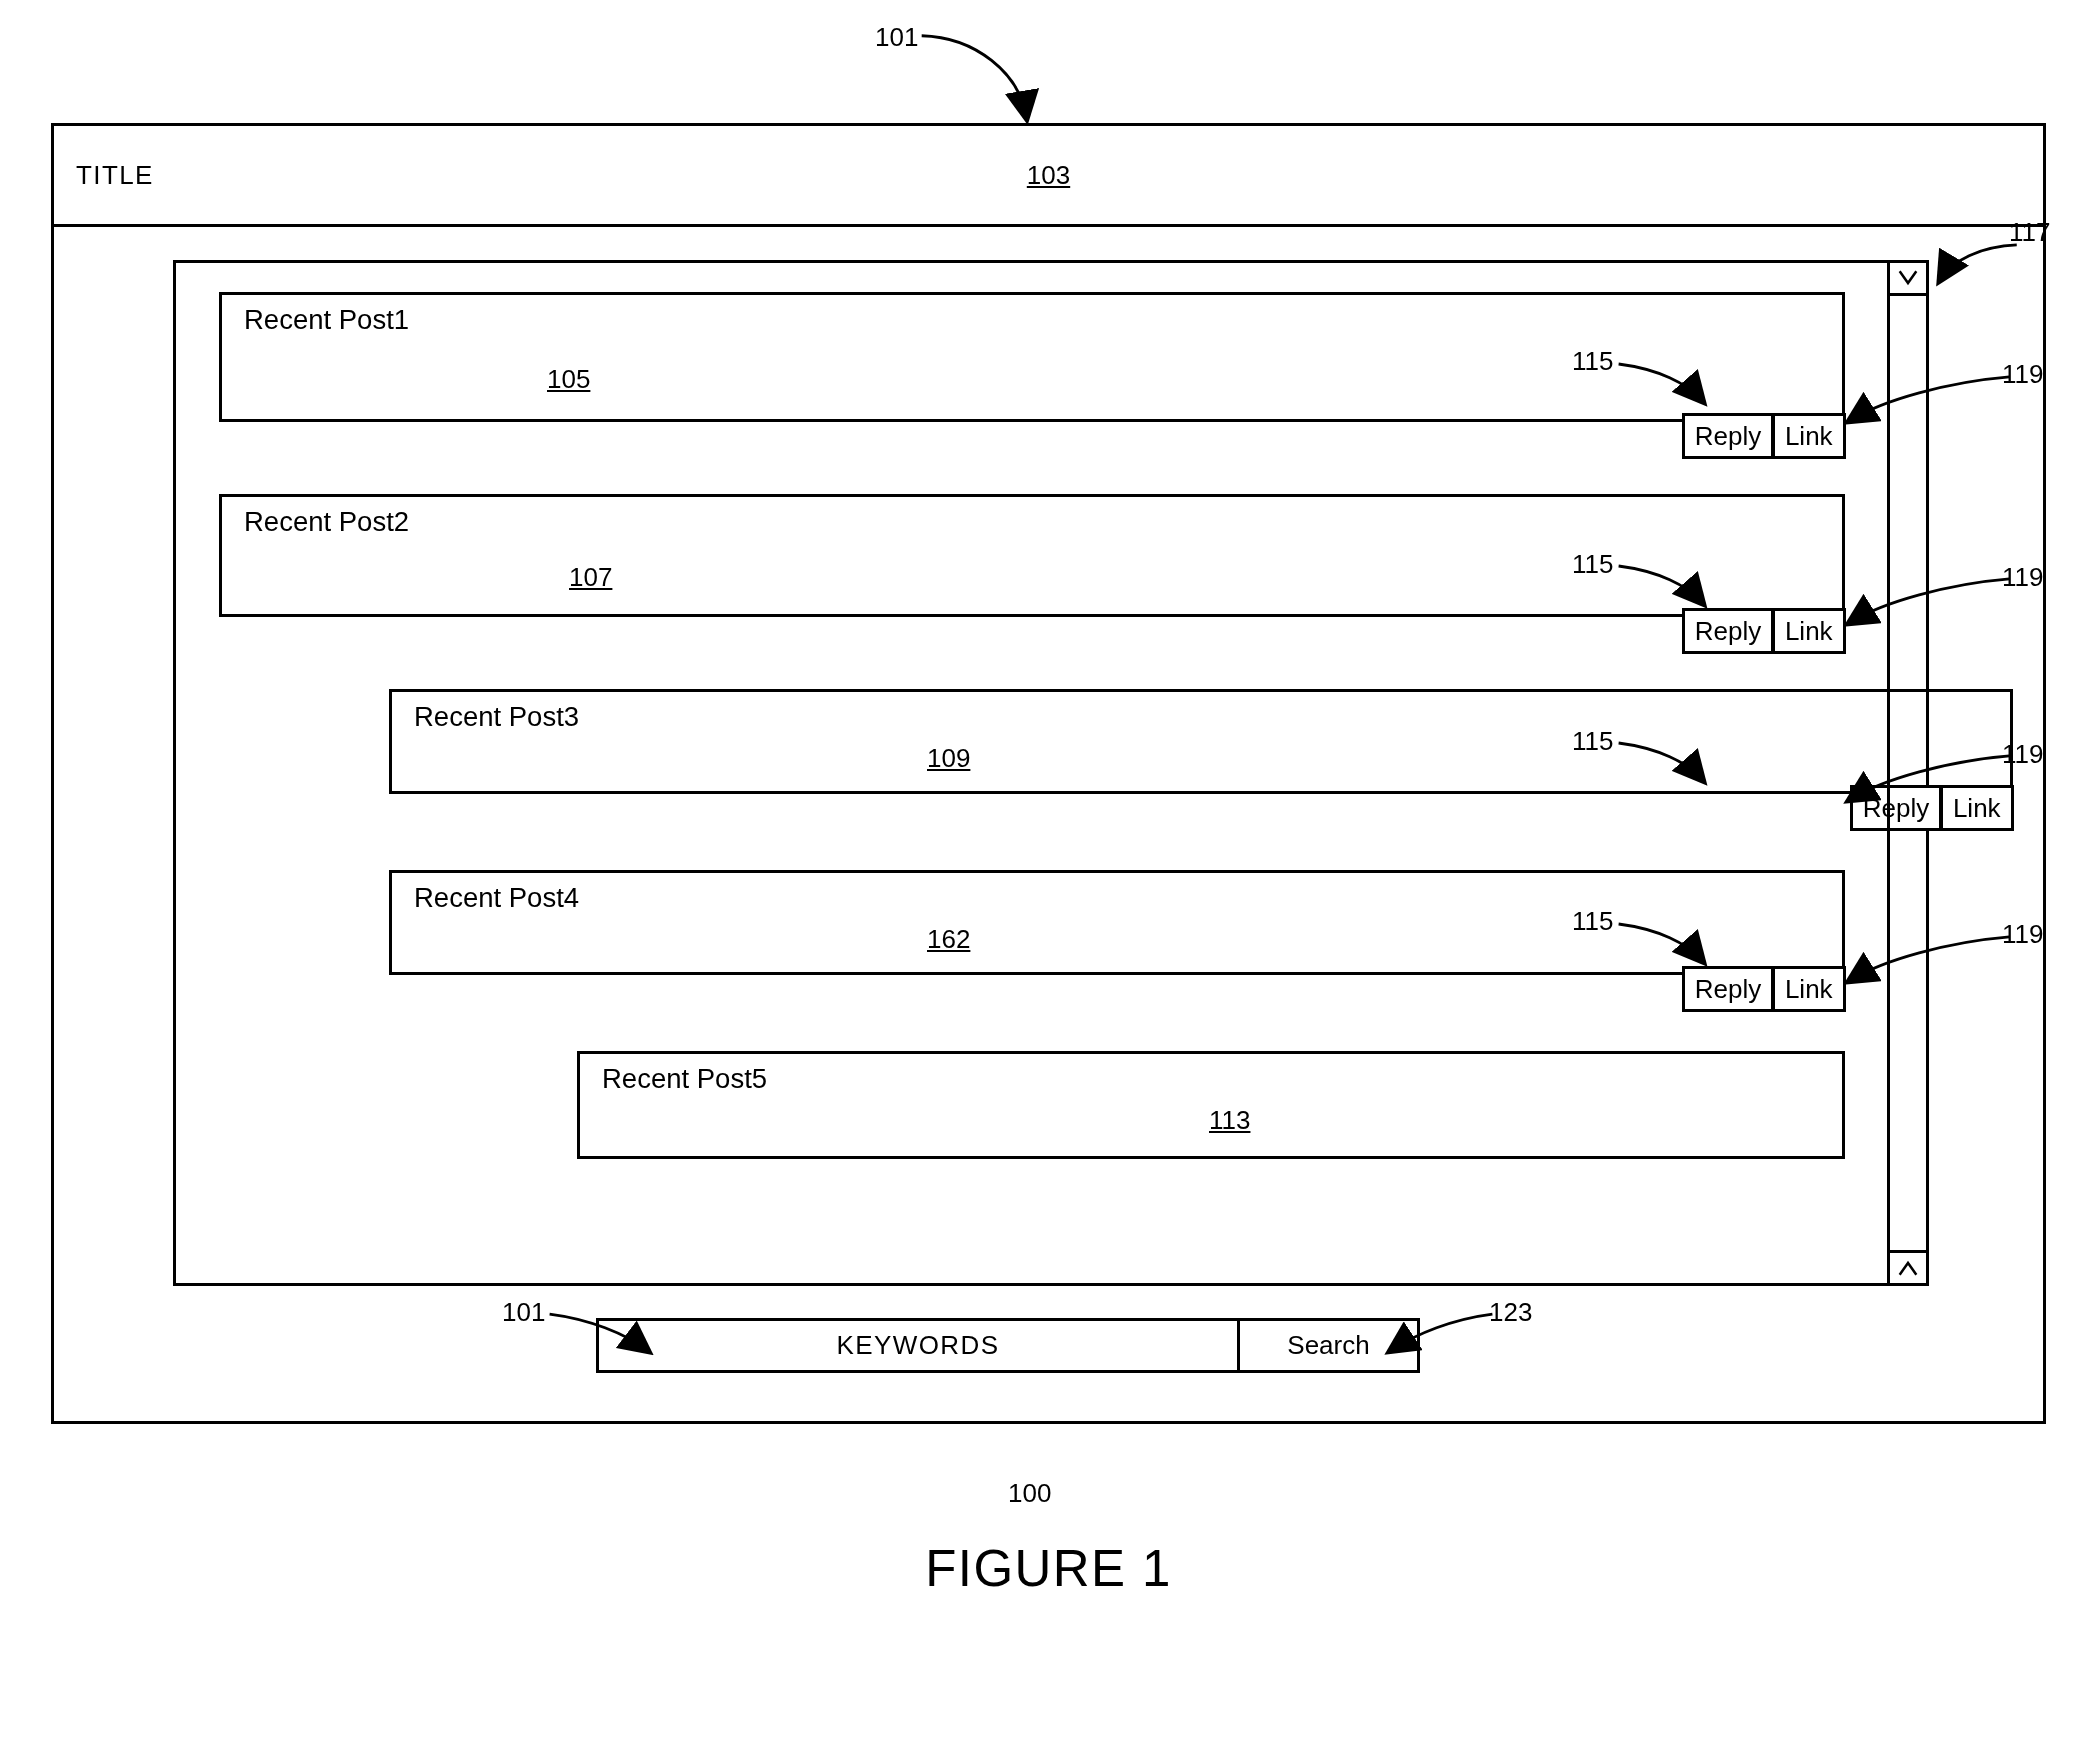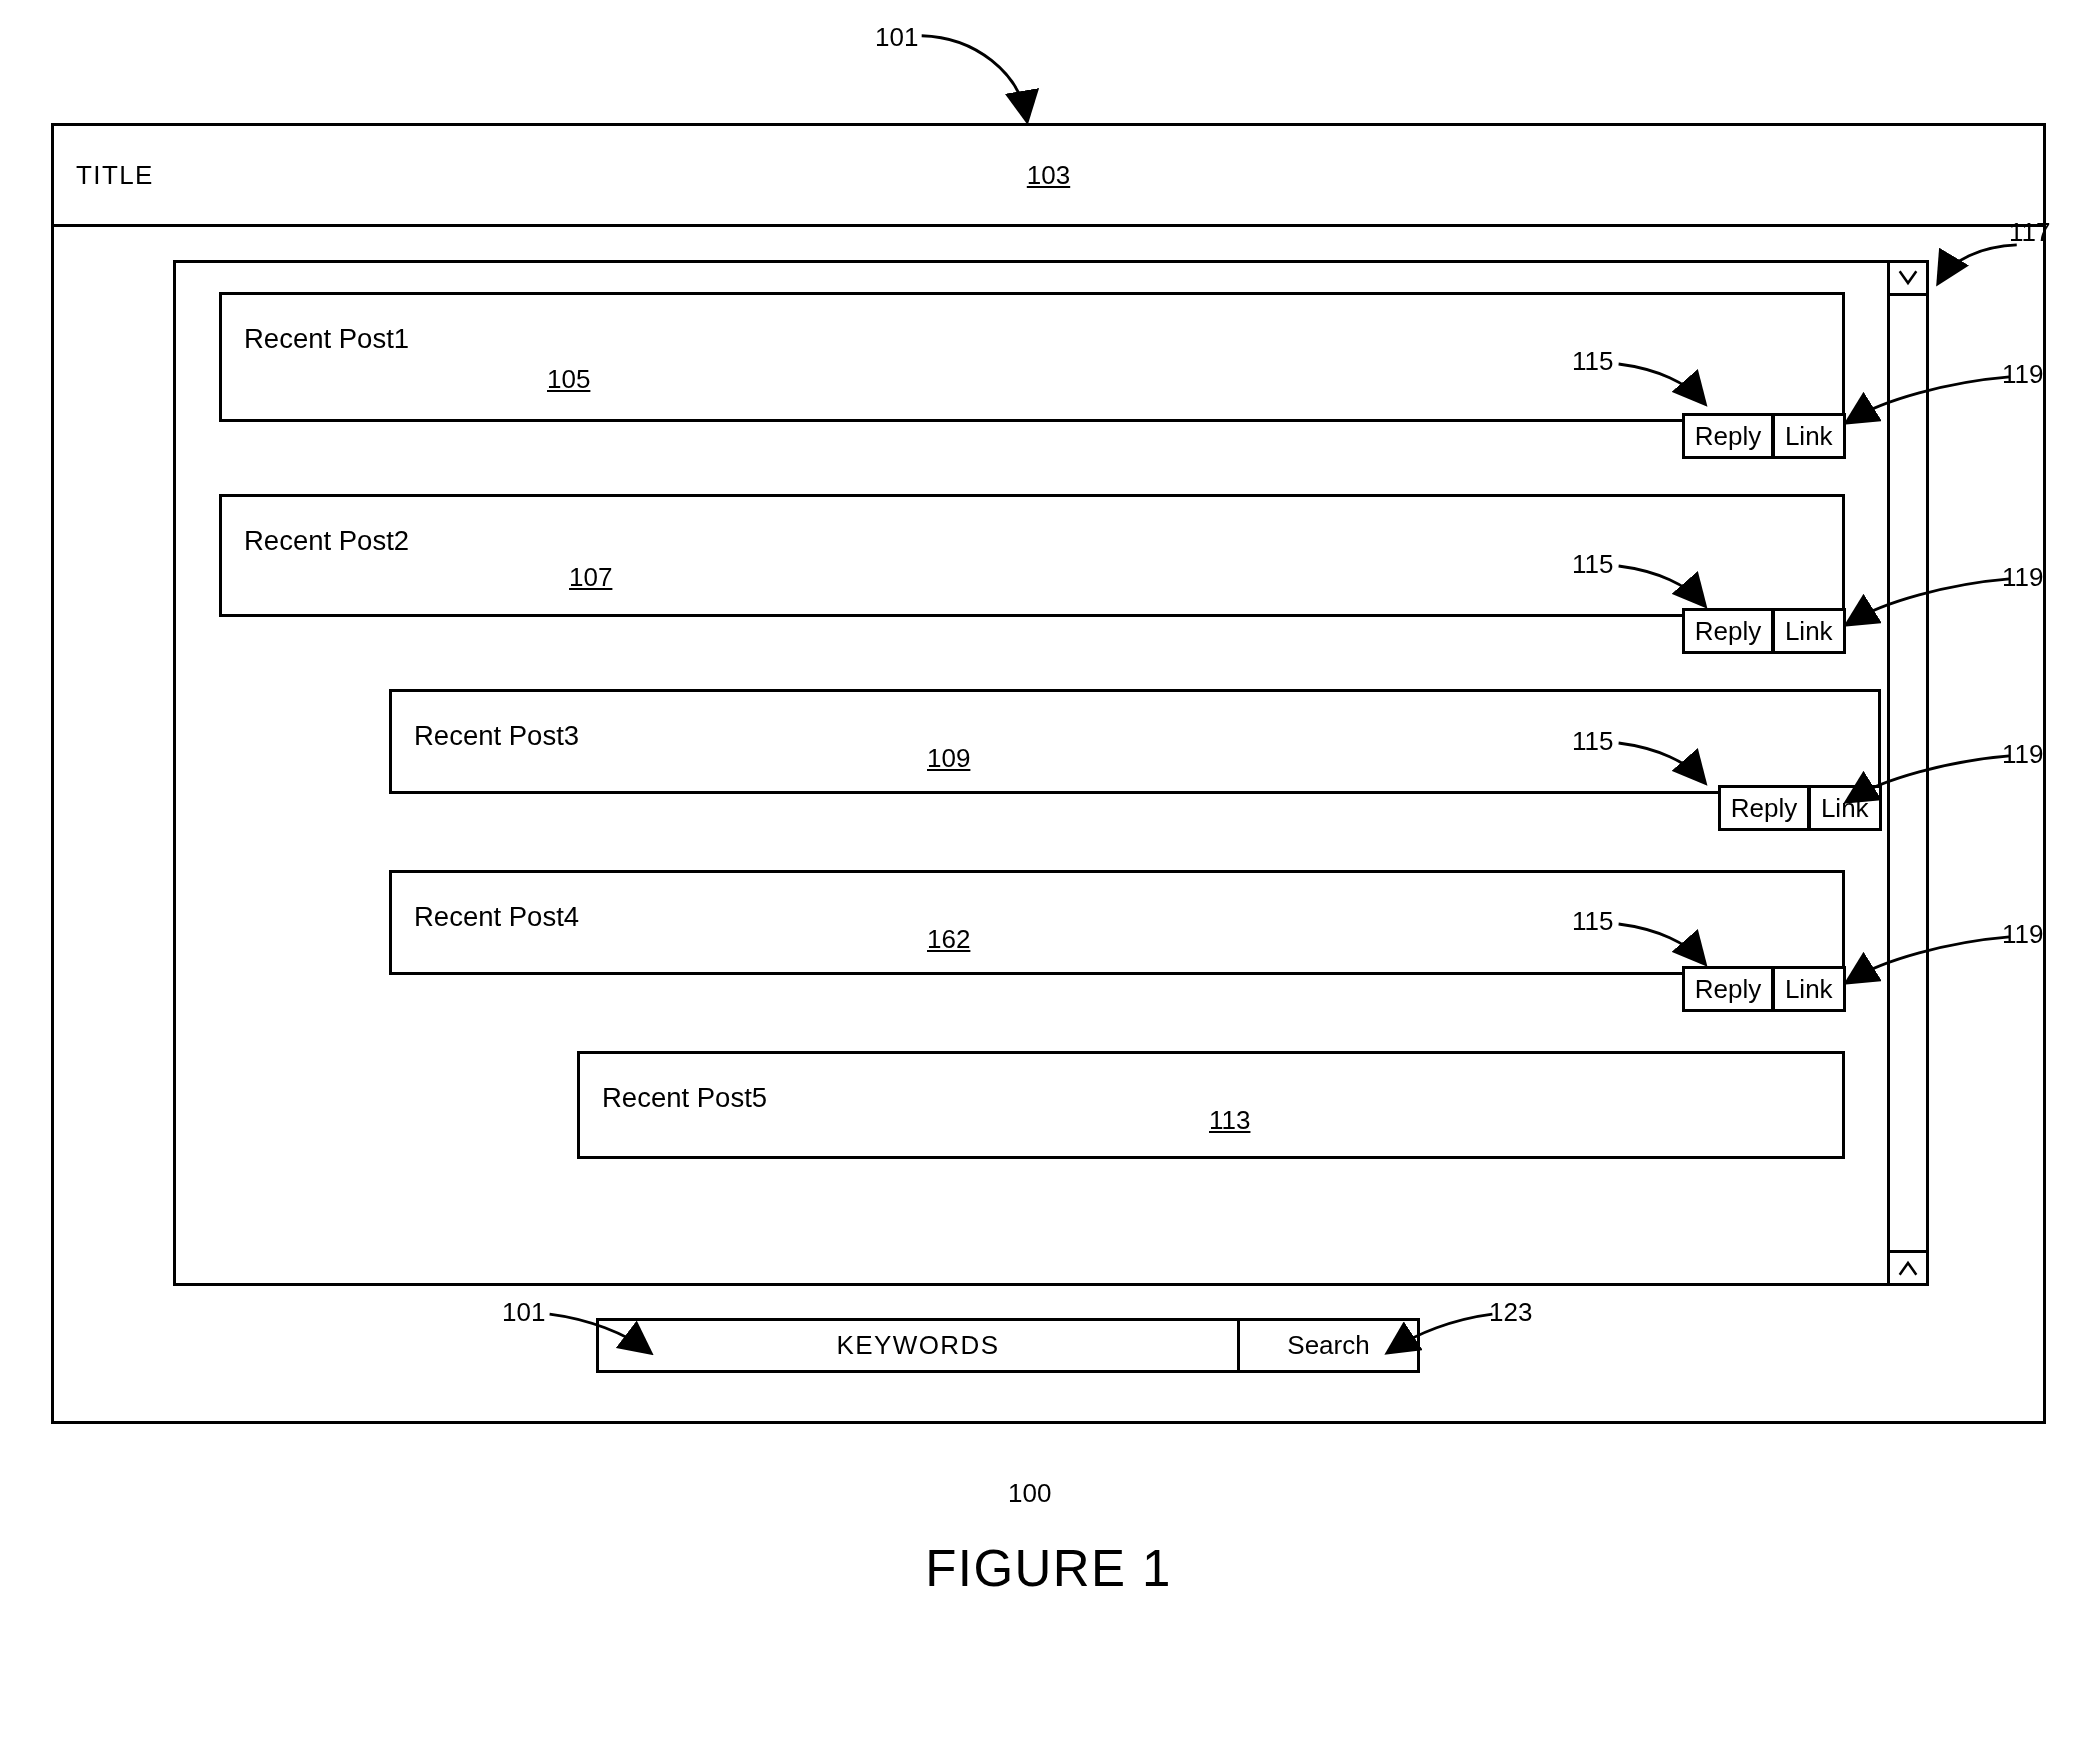--- a/index.html
+++ b/index.html
@@ -12,21 +12,21 @@
   
   .body-area{position:relative;height:calc(100% - 105px)}
   .scroll-pane{position:absolute;left:119px;top:33px;width:1756px;height:1026px;border:3.6px solid #000;box-sizing:border-box}
   .scroll-content{position:absolute;left:0;top:0;right:40px;bottom:0}
   
   .scrollbar{position:absolute;right:0;top:0;bottom:0;width:36px;border-left:3.6px solid #000}
   .scroll-btn{width:100%;height:33px;border-bottom:3.6px solid #000;display:flex;align-items:center;justify-content:center;box-sizing:border-box}
   .scroll-btn.bottom{position:absolute;bottom:0;border-bottom:none;border-top:3.6px solid #000}
   .scroll-btn svg{width:20px;height:20px}
   
-  .post{position:absolute;border:3.6px solid #000;box-sizing:border-box;padding:28px 22px}
+  .post{position:absolute;border:3.6px solid #000;box-sizing:border-box;padding:9px 22px}
   .post-title{font-size:27.5px;margin-bottom:2.9px}
   .post-ref{font-size:26px;text-decoration:underline}
   .post-actions{position:absolute;right:-3.6px;bottom:-40px;display:flex;border:3.6px solid #000}
   .post-actions .btn{padding:4.3px 10px;font-size:26px;border:none;background:#fff}
   .post-actions .divider{width:3.6px;background:#000}
   
   .search-row{position:absolute;left:542px;top:1091px;width:824px;height:55px;border:3.6px solid #000;box-sizing:border-box;display:flex}
   .search-row .kw{flex:1;display:flex;align-items:center;justify-content:center;font-size:26px;letter-spacing:1.4px}
   .search-row .sb{width:177px;border-left:3.6px solid #000;display:flex;align-items:center;justify-content:center;font-size:26px}
   
@@ -75,21 +75,21 @@
           <div class="post" style="left:43px;top:231px;width:1626px;height:123px">
             <div class="post-title">Recent Post2</div>
             <div class="post-ref underline" style="position:absolute;left:347px;top:65px">107</div>
             <div class="post-actions">
               <span class="btn">Reply</span>
               <span class="divider"></span>
               <span class="btn">Link</span>
             </div>
           </div>
 
-          <div class="post" style="left:213px;top:426px;width:1492px;height:105px">
+          <div class="post" style="left:213px;top:426px;width:1624px;height:105px">
             <div class="post-title">Recent Post3</div>
             <div class="post-ref underline" style="position:absolute;left:535px;top:51px">109</div>
             <div class="post-actions">
               <span class="btn">Reply</span>
               <span class="divider"></span>
               <span class="btn">Link</span>
             </div>
           </div>
 
           <div class="post" style="left:213px;top:607px;width:1456px;height:105px">

